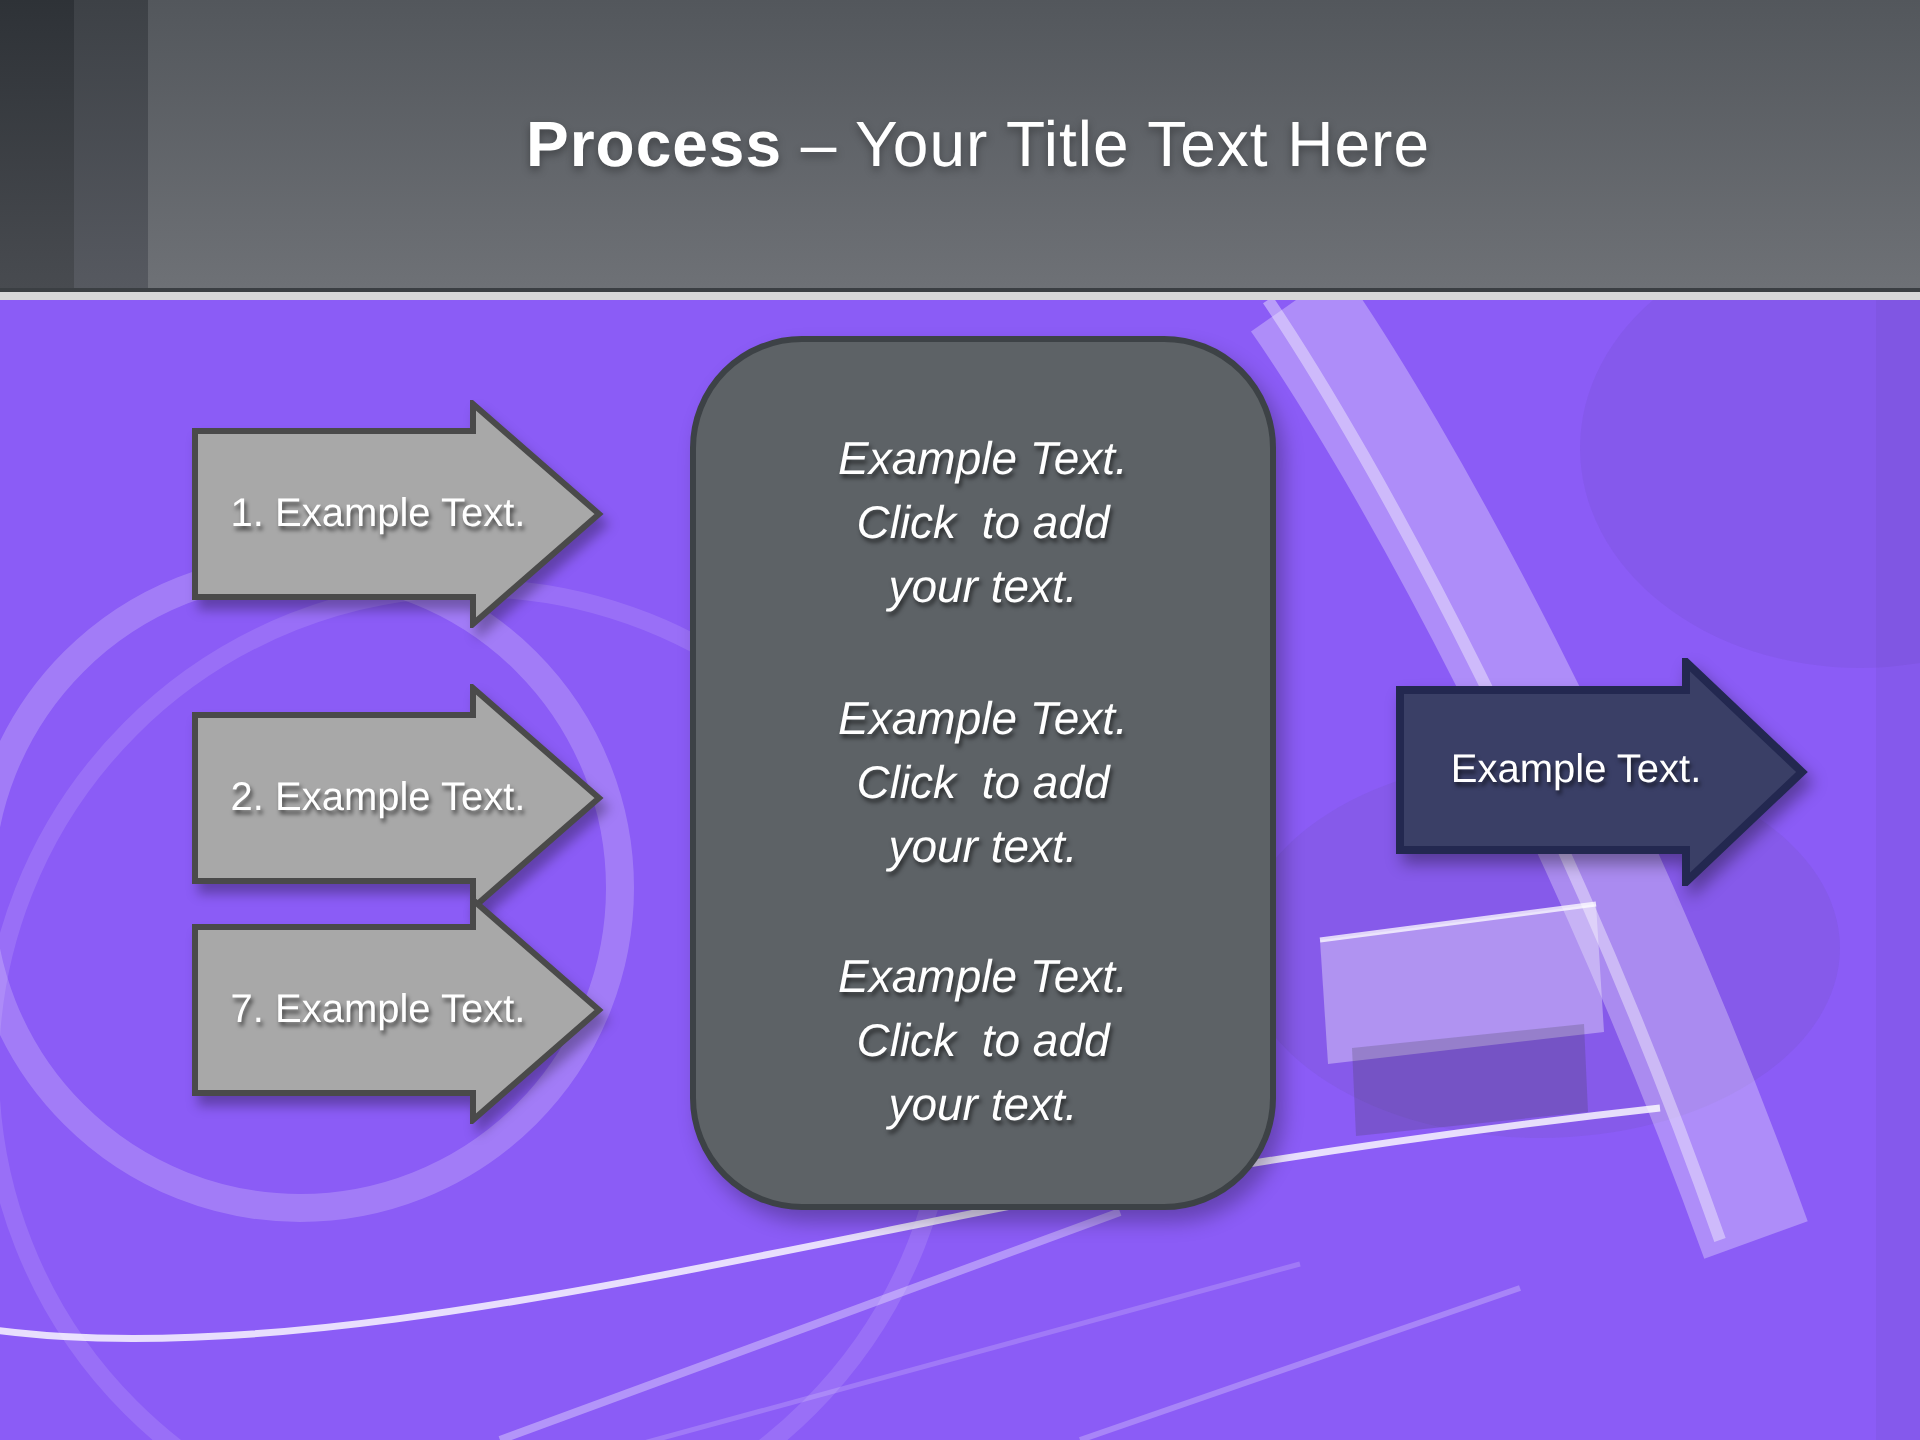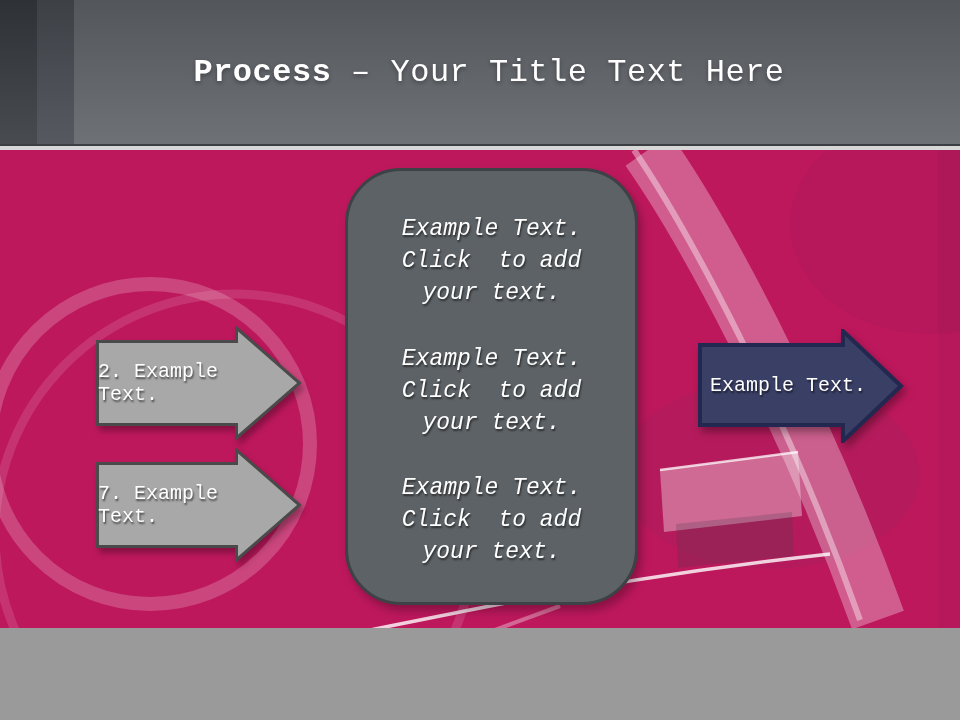--- a/index.html
+++ b/index.html
@@ -1,19 +1,19 @@
 <!DOCTYPE html>
 <html><head>
 <meta charset="utf-8">
 <style>
   html,body{margin:0;padding:0;background:#9a9a9a;}
   .slide{
-    position:relative;width:960px;height:628px;overflow:hidden;
-    background:#be185d;
-    font-family:Liberation Mono, monospace;
+    position:relative;width:960px;height:720px;overflow:hidden;
+    background:#8b5cf6;
+    font-family:Liberation Sans, sans-serif;
     -webkit-font-smoothing:antialiased;
   }
   
   .header{
     position:absolute;left:0;top:0;width:960px;height:144px;
     background:linear-gradient(to bottom,#53575c 0%,#6e7176 100%);
     border-bottom:2px solid rgba(40,44,48,.55);
     display:flex;align-items:center;justify-content:center;
   }
   .band1{
@@ -92,22 +92,28 @@
     <path d="M 540 576 L 760 500" stroke="rgba(255,255,255,0.25)" stroke-width="3" fill="none"></path>
   </svg>
 
   <div class="header">
     <div class="band1"></div>
     <div class="band2"></div>
     <div class="title"><span class="b">Process</span><span> – Your Title Text Here</span></div>
   </div>
   <div class="header-sep"></div>
 
+  <div class="step" style="top:200px">
+    <svg width="210" height="114" viewBox="0 0 206 114">
+      <polygon points="1.5,15.5 140.5,15.5 140.5,2 203.5,57 140.5,112 140.5,98.5 1.5,98.5" stroke-width="3" fill="#a8a8a8" stroke="#4a4a4a"></polygon>
+    </svg>
+    <div class="step-label">1. Example Text.</div>
+  </div>
 
-  <div class="step" style="top:326px">
+  <div class="step" style="top:342px">
     <svg width="210" height="114" viewBox="0 0 206 114">
       <polygon points="1.5,15.5 140.5,15.5 140.5,2 203.5,57 140.5,112 140.5,98.5 1.5,98.5" stroke-width="3" fill="#a8a8a8" stroke="#4a4a4a"></polygon>
     </svg>
     <div class="step-label">2. Example Text.</div>
   </div>
 
   <div class="step" style="top:448px">
     <svg width="210" height="114" viewBox="0 0 206 114">
       <polygon points="1.5,15.5 140.5,15.5 140.5,2 203.5,57 140.5,112 140.5,98.5 1.5,98.5" stroke-width="3" fill="#a8a8a8" stroke="#4a4a4a"></polygon>
     </svg>

